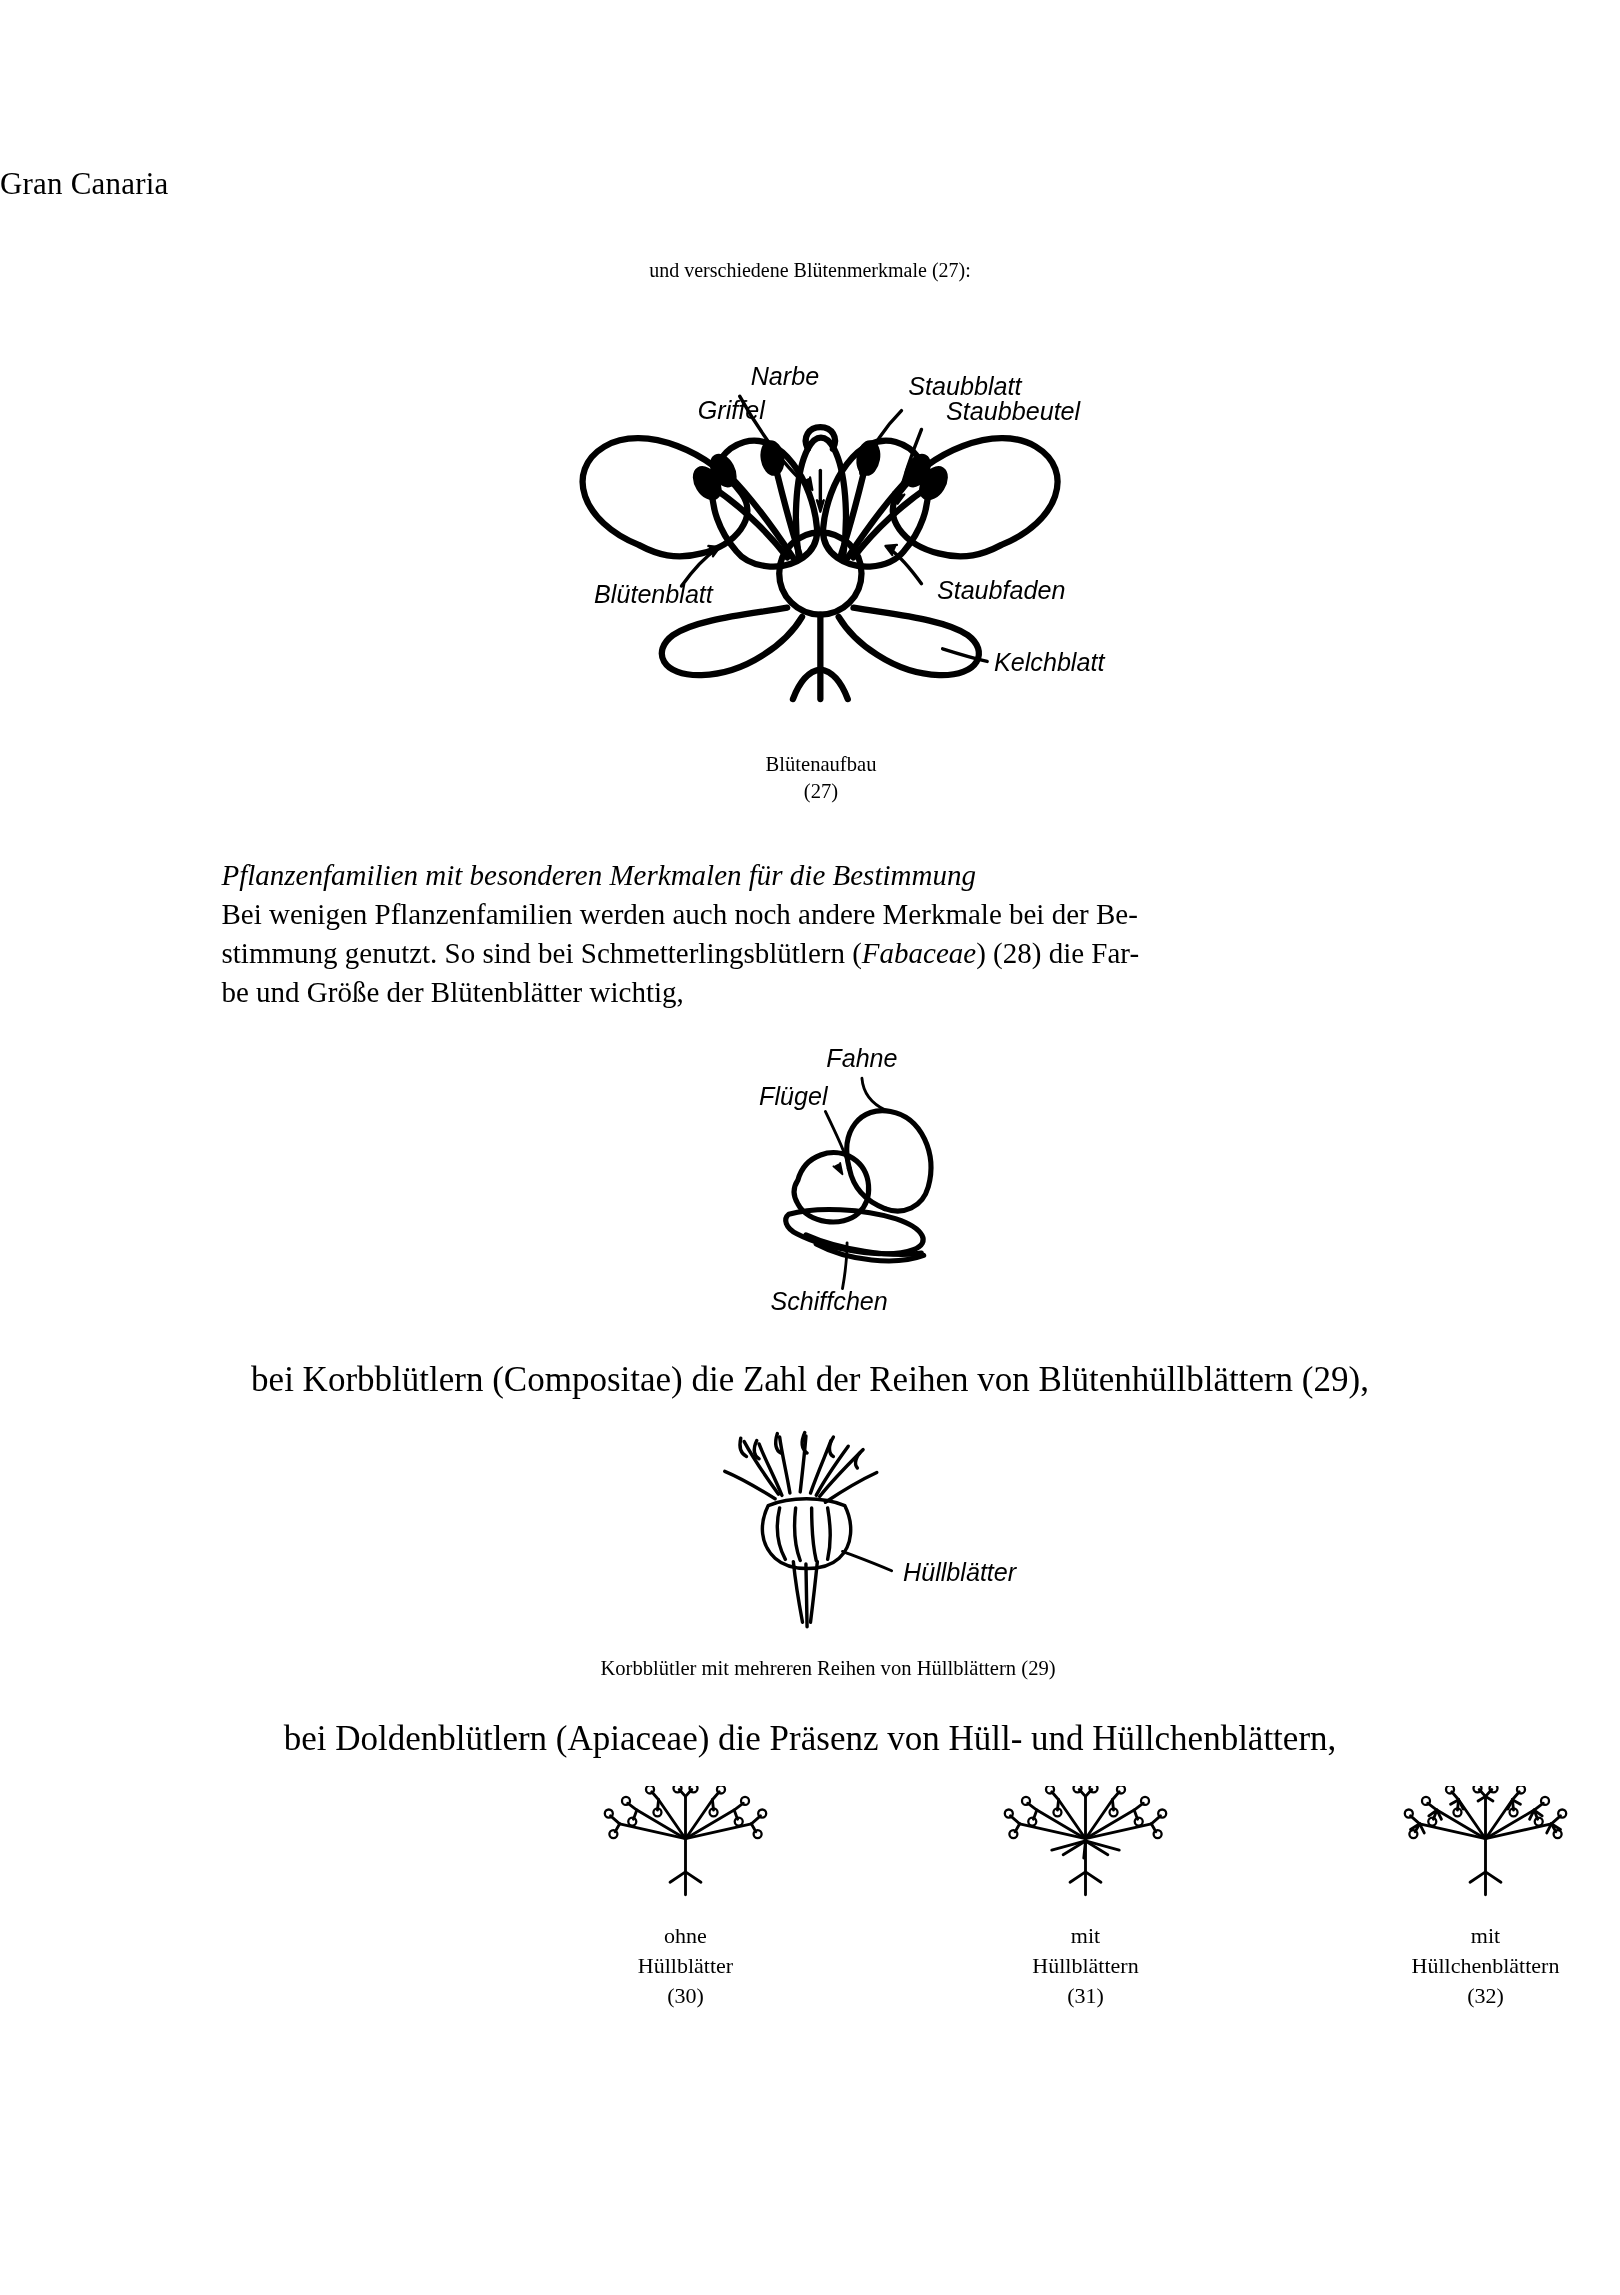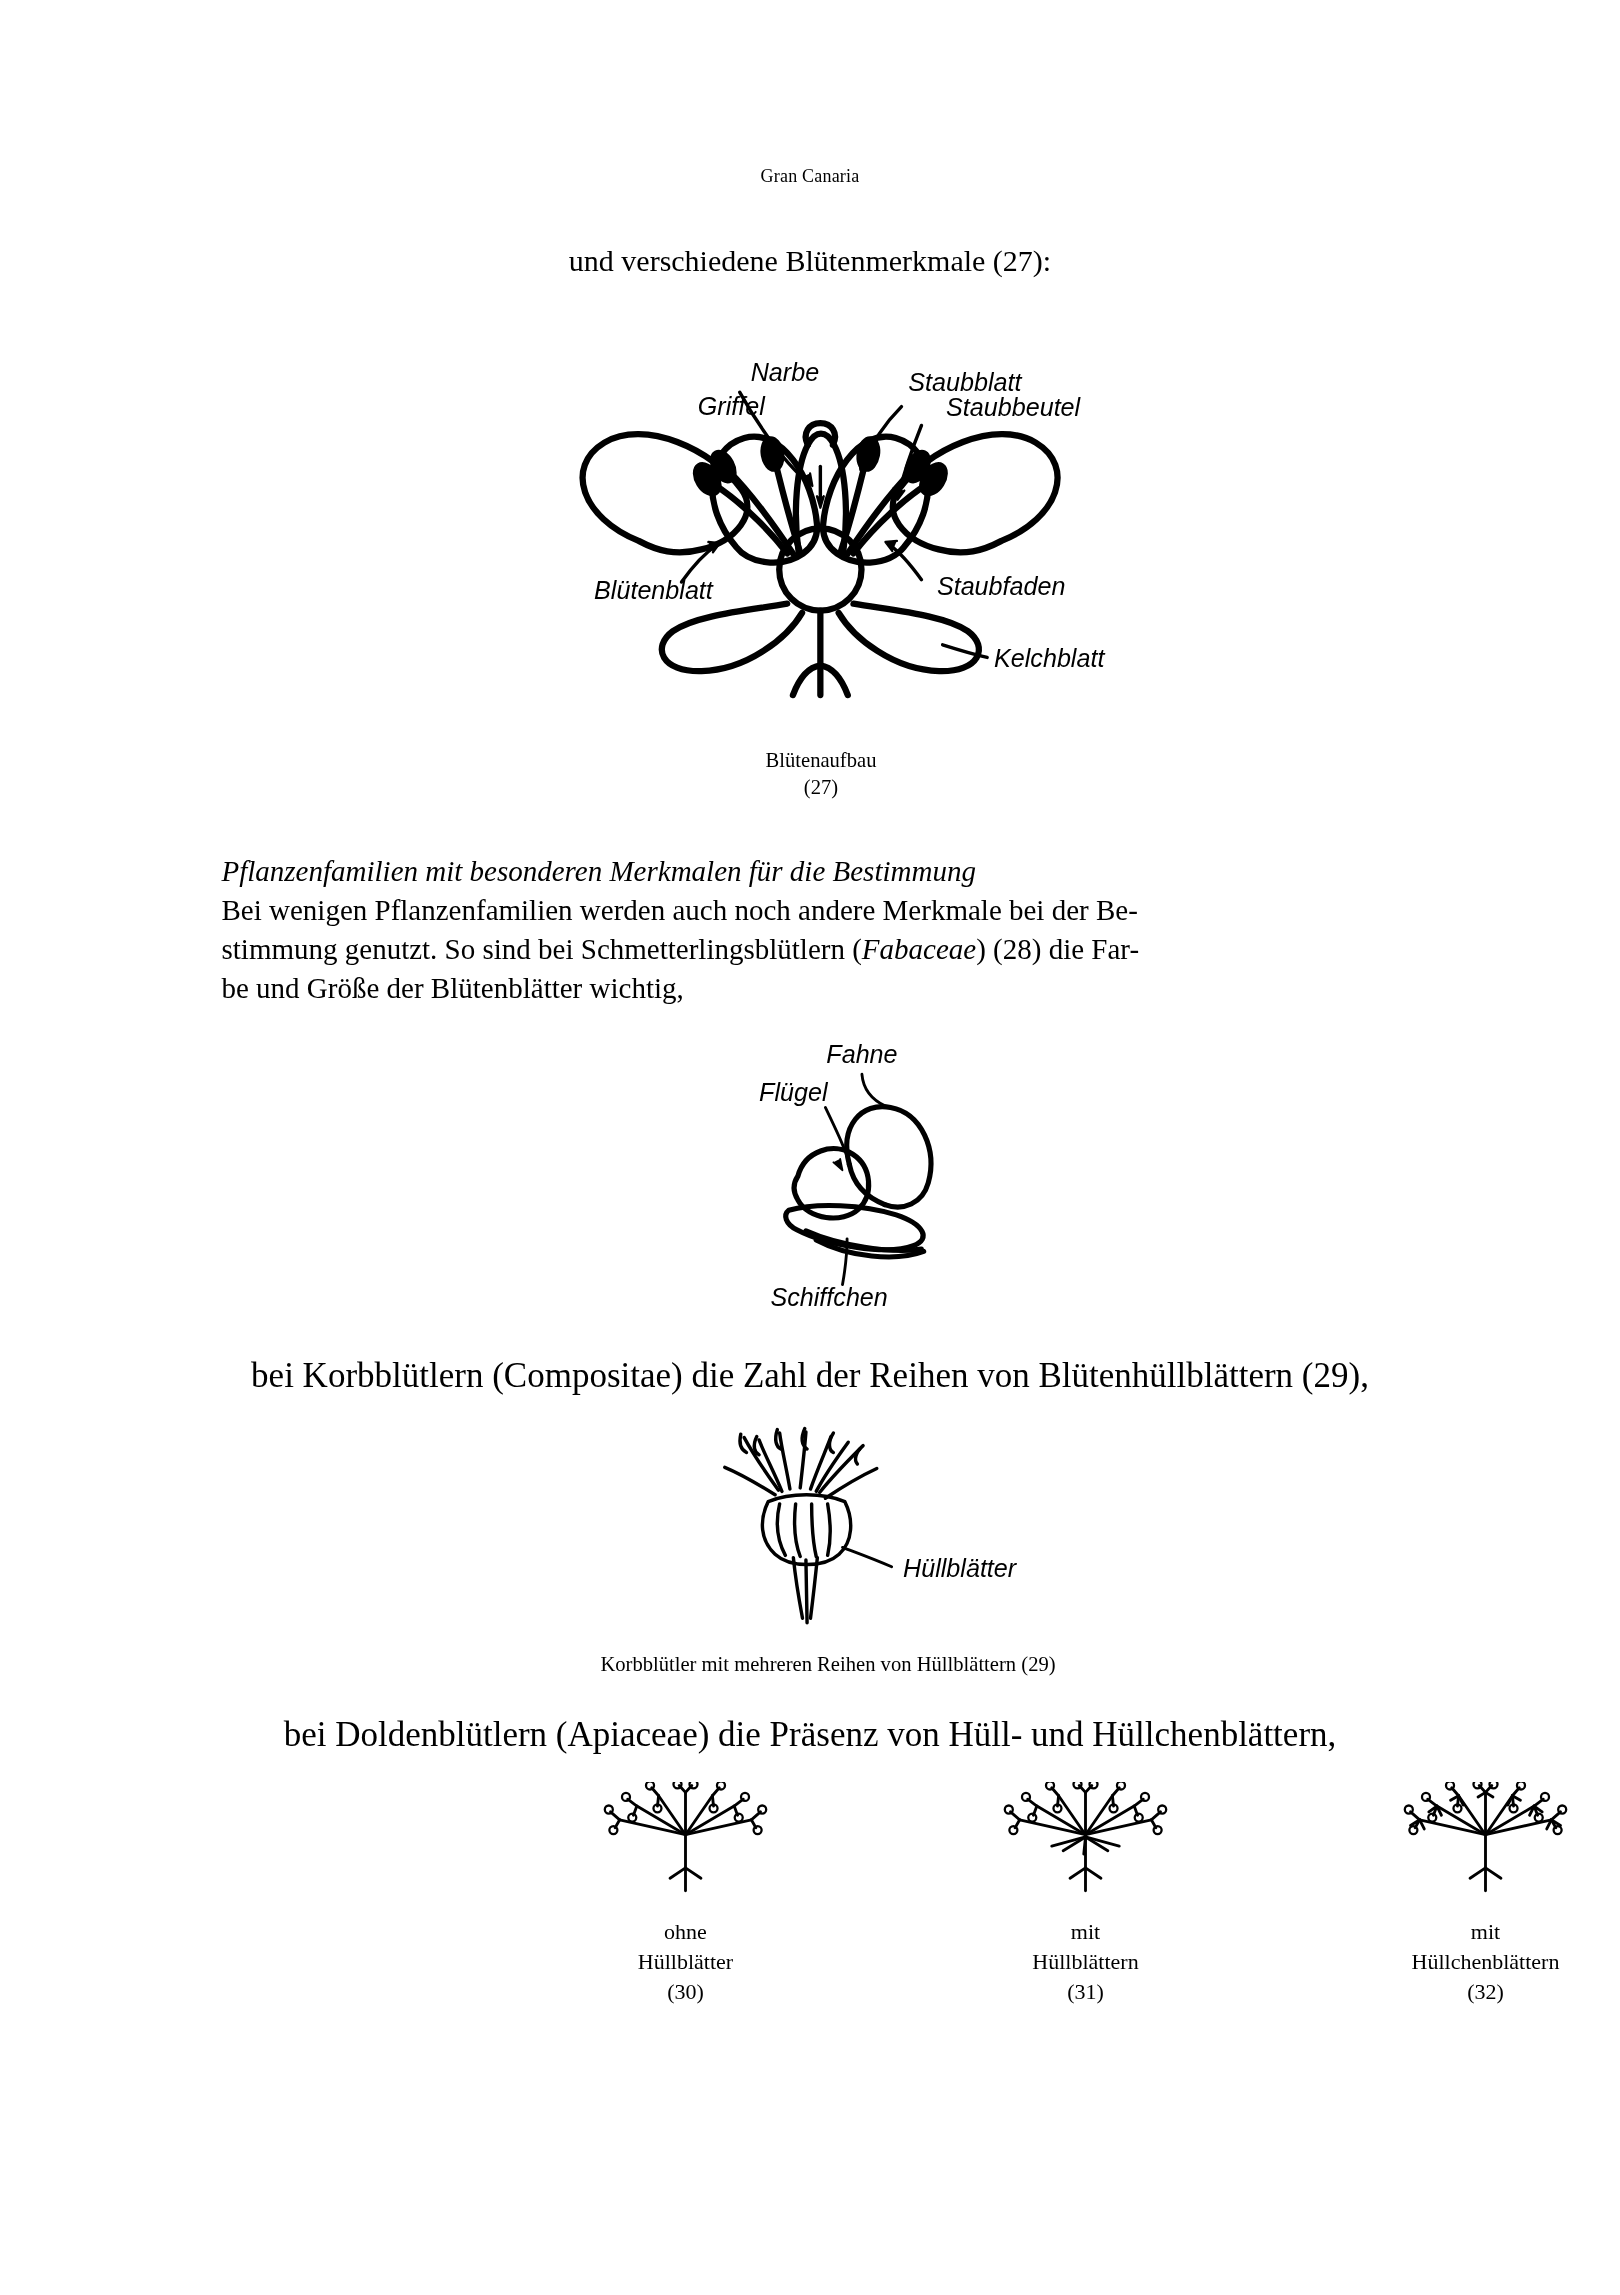--- a/index.html
+++ b/index.html
@@ -16,28 +16,28 @@
     overflow: hidden;
   }
   .page {
     position: relative;
     width: 1620px;
     height: 2295px;
     box-sizing: border-box;
     padding: 0;
   }
   .running-head {
-    text-align: center;
-    font-size: 18px;
+    text-align: left;
+    font-size: 31px;
     margin-top: 166px;
     letter-spacing: 0.2px;
   }
   .intro-line {
     text-align: center;
-    font-size: 30px;
+    font-size: 20px;
     margin-top: 57px;
   }
   .figure {
     display: block;
     margin: 0 auto;
     position: relative;
   }
   .fig-caption {
     text-align: center;
     font-size: 20.6px;

